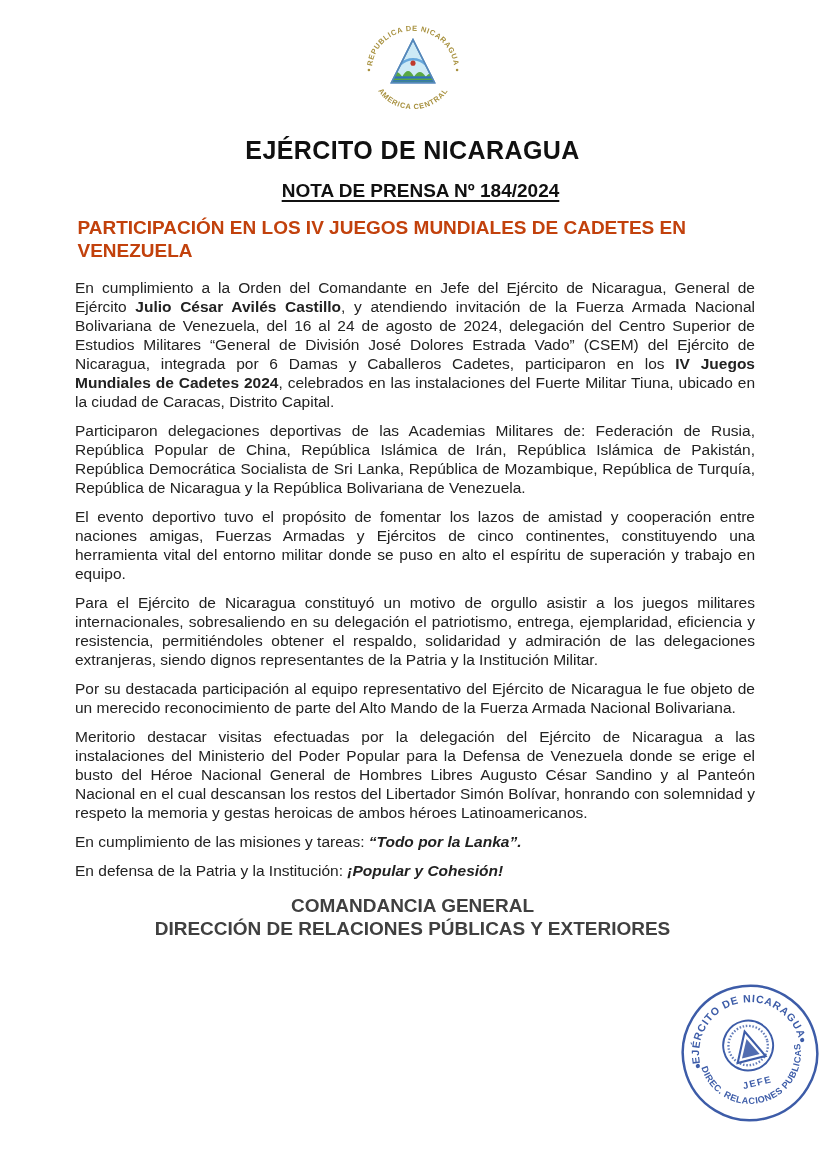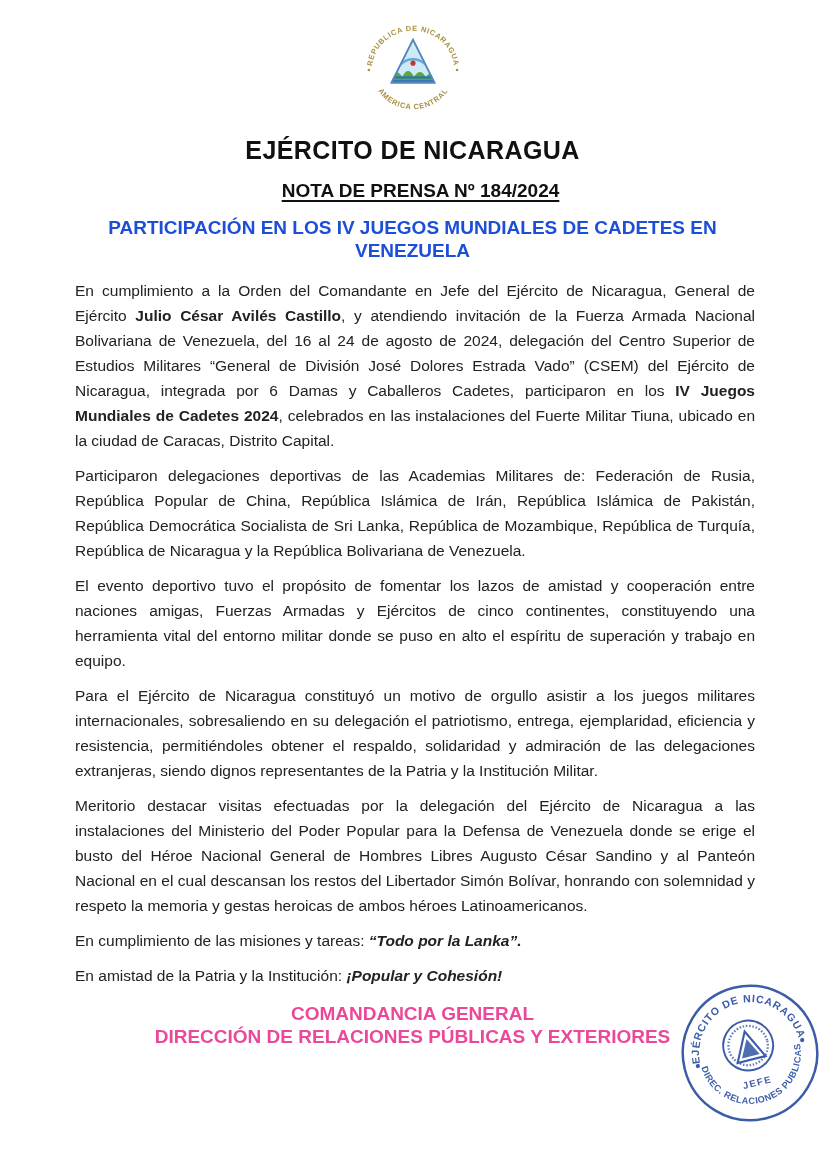--- a/index.html
+++ b/index.html
@@ -32,46 +32,46 @@
     font-weight: bold;
     text-decoration: underline;
     text-decoration-thickness: 2px;
     text-underline-offset: 3px;
     color: #111;
     padding-left: 16px;
   }
   h3.headline {
     margin: 14px auto 0 auto;
     width: 670px;
-    text-align: center;
+    text-align: left;
     font-size: 19px;
     font-weight: bold;
     line-height: 23px;
-    color: #1d4ed8;
+    color: #c2410c;
   }
   .body-text {
     width: 680px;
     margin: 16px 70px 0 75px;
     font-size: 15.5px;
-    line-height: 25px;
+    line-height: 19px;
     color: #222;
   }
   .body-text p {
     margin: 0 0 10px 0;
     text-align: justify;
   }
   .body-text p span.b  { font-weight: bold; }
   .body-text p span.i  { font-style: italic; }
   .footer-sign {
     margin-top: 14px;
     text-align: center;
     font-size: 19px;
     font-weight: bold;
     line-height: 23px;
-    color: #ec4899;
+    color: #404040;
   }
   .stamp {
     position: absolute;
     top: 981px;
     right: 3px;
     width: 144px;
     height: 144px;
     transform: rotate(-14deg);
     opacity: 0.92;
   }
@@ -121,23 +121,24 @@
 
   <h1 class="org-title">EJÉRCITO DE NICARAGUA</h1>
   <h2 class="press-note">NOTA DE PRENSA Nº 184/2024</h2>
   <h3 class="headline">PARTICIPACIÓN EN LOS IV JUEGOS MUNDIALES DE CADETES EN VENEZUELA</h3>
 
   <div class="body-text">
       <p><span>En cumplimiento a la Orden del Comandante en Jefe del Ejército de Nicaragua, General de Ejército </span><span class="b">Julio César Avilés Castillo</span><span>, y atendiendo invitación de la Fuerza Armada Nacional Bolivariana de Venezuela, del 16 al 24 de agosto de 2024, delegación del Centro Superior de Estudios Militares “General de División José Dolores Estrada Vado” (CSEM) del Ejército de Nicaragua, integrada por 6 Damas y Caballeros Cadetes, participaron en los </span><span class="b">IV Juegos Mundiales de Cadetes 2024</span><span>, celebrados en las instalaciones del Fuerte Militar Tiuna, ubicado en la ciudad de Caracas, Distrito Capital.</span></p>
       <p><span>Participaron delegaciones deportivas de las Academias Militares de: Federación de Rusia, República Popular de China, República Islámica de Irán, República Islámica de Pakistán, República Democrática Socialista de Sri Lanka, República de Mozambique, República de Turquía, República de Nicaragua y la República Bolivariana de Venezuela.</span></p>
       <p><span>El evento deportivo tuvo el propósito de fomentar los lazos de amistad y cooperación entre naciones amigas, Fuerzas Armadas y Ejércitos de cinco continentes, constituyendo una herramienta vital del entorno militar donde se puso en alto el espíritu de superación y trabajo en equipo.</span></p>
       <p><span>Para el Ejército de Nicaragua constituyó un motivo de orgullo asistir a los juegos militares internacionales, sobresaliendo en su delegación el patriotismo, entrega, ejemplaridad, eficiencia y resistencia, permitiéndoles obtener el respaldo, solidaridad y admiración de las delegaciones extranjeras, siendo dignos representantes de la Patria y la Institución Militar.</span></p>
+      <p><span>Por su destacada participación al equipo representativo del Ejército de Nicaragua le fue objeto de un merecido reconocimiento de parte del Alto Mando de la Fuerza Armada Nacional Bolivariana.</span></p>
       <p><span>Meritorio destacar visitas efectuadas por la delegación del Ejército de Nicaragua a las instalaciones del Ministerio del Poder Popular para la Defensa de Venezuela donde se erige el busto del Héroe Nacional General de Hombres Libres Augusto César Sandino y al Panteón Nacional en el cual descansan los restos del Libertador Simón Bolívar, honrando con solemnidad y respeto la memoria y gestas heroicas de ambos héroes Latinoamericanos.</span></p>
       <p><span>En cumplimiento de las misiones y tareas: </span><span class="b i">“Todo por la Lanka”.</span></p>
-      <p><span>En amistad de la Patria y la Institución: </span><span class="b i">¡Popular y Cohesión!</span></p>
+      <p><span>En defensa de la Patria y la Institución: </span><span class="b i">¡Popular y Cohesión!</span></p>
     </div>
 
   <div class="footer-sign">
     <div>COMANDANCIA GENERAL</div>
     <div>DIRECCIÓN DE RELACIONES PÚBLICAS Y EXTERIORES</div>
   </div>
 
   <div class="stamp">
     <svg width="144" height="144" viewBox="0 0 150 150">
       <defs>

